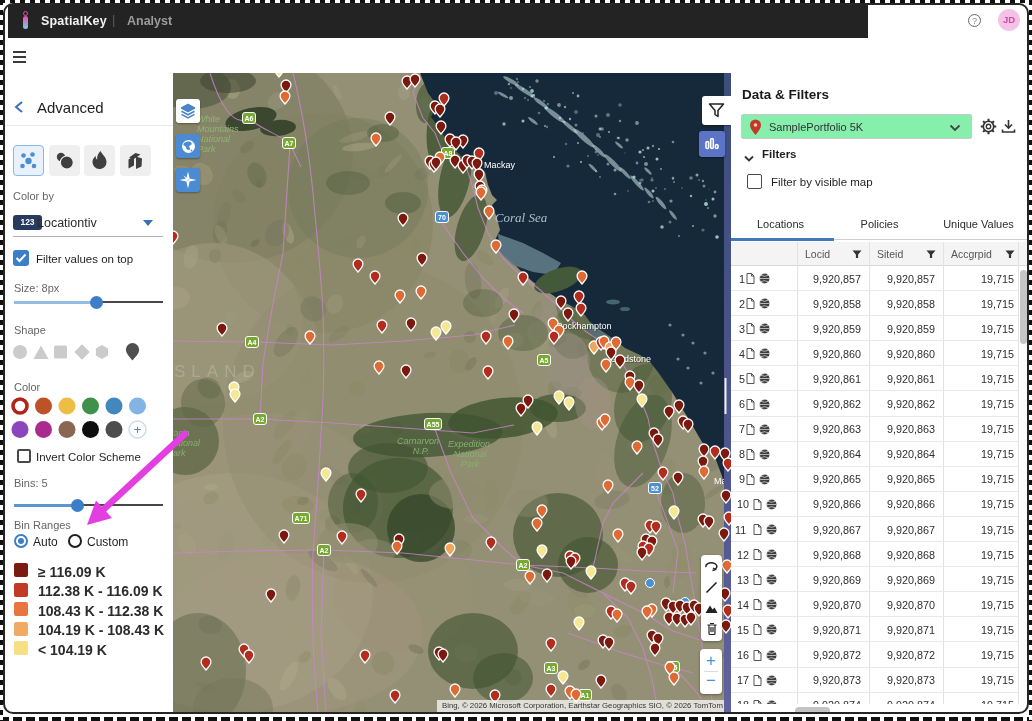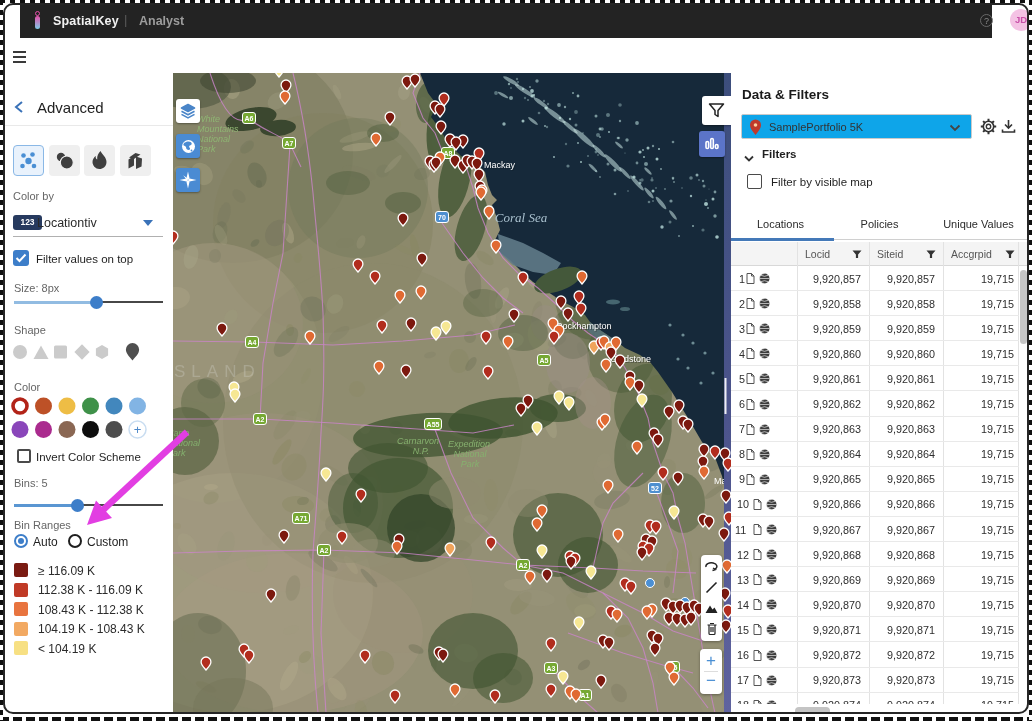--- a/index.html
+++ b/index.html
@@ -1,32 +1,32 @@
 <!DOCTYPE html>
 <html><head><meta charset="utf-8">
 <style>
 * { margin:0; padding:0; box-sizing:border-box; }
 html,body { width:1032px; height:721px; background:#fff; font-family:"Liberation Sans",sans-serif; overflow:hidden; position:relative; }
 .edge { position:absolute; z-index:99; }
 #win { position:absolute; left:4px; top:4px; width:1024px; height:709px; border-radius:9px; overflow:hidden; background:#fff; }
 #winborder { position:absolute; left:3px; top:3px; width:1026px; height:711px; border-radius:10px; border:2px solid #262626; z-index:60; pointer-events:none; }
-#topbar { position:absolute; left:16px; top:0; width:972px; height:34px; background:#232323; z-index:8; }
+#topbar { position:absolute; left:4px; top:0; width:860px; height:34px; background:#232323; z-index:8; }
 .abs { position:absolute; }
 #leftpanel { position:absolute; left:0; top:0; width:169px; height:709px; background:#fff; z-index:5; }
 #map { position:absolute; left:169px; top:69px; width:558px; height:640px; overflow:hidden; background:#8d8b6f; }
 #rpanel { position:absolute; left:727px; top:34px; width:297px; height:675px; background:#fff; }
 .lab { font-size:11px; color:#666; }
 .mbtn { position:absolute; width:24px; height:24px; border-radius:3px; box-shadow:0 1px 2px rgba(0,0,0,0.35); display:flex; align-items:center; justify-content:center; }
 .trow { position:absolute; left:0; width:297px; height:25.1px; border-bottom:1px solid #e9e9e9; font-size:10.8px; color:#2e2e2e; }
 .trow .rn { position:absolute; left:8px; top:6.5px; }
 .trow .ric { position:absolute; top:7px; }
 .trow .rv { position:absolute; top:6.5px; }
 .legrow { position:absolute; left:10px; height:16px; }
 .legsq { position:absolute; left:0; top:0; width:14px; height:14px; border-radius:2px; }
-.legtx { position:absolute; left:24px; top:0.5px; font-size:12px; color:#2b2b2b; white-space:nowrap; }
+.legtx { position:absolute; left:24px; top:0.5px; font-size:14px; color:#2b2b2b; white-space:nowrap;font-weight:bold; }
 .vline { position:absolute; width:1px; background:#e2e2e2; }
 </style></head>
 <body>
 <div class="edge" style="left:0;top:0;width:1032px;height:3px;background:repeating-linear-gradient(90deg,#111 0 5px,#fff 5px 10px)"></div>
 <div class="edge" style="left:0;bottom:0;width:1032px;height:4px;background:repeating-linear-gradient(90deg,#111 0 9px,#fff 9px 13px)"></div>
 <div class="edge" style="left:0;top:0;width:3px;height:721px;background:repeating-linear-gradient(180deg,#111 0 5px,#fff 5px 10px)"></div>
 <div class="edge" style="right:0;top:0;width:3px;height:721px;background:repeating-linear-gradient(180deg,#111 0 5px,#fff 5px 10px)"></div>
 
 <div id="win">
   <div id="topbar">
@@ -847,24 +847,25 @@
         </svg>
   <svg class="abs" style="left:3.5px;top:66px" width="14" height="15" viewBox="0 0 14 15">
           <path d="M2.5,4 h9 M4,4 v8.5 a1,1 0 0 0 1,1 h4 a1,1 0 0 0 1,-1 V4 M5,2.5 h4 M6,6 v5 M8,6 v5" fill="none" stroke="#222" stroke-width="1.2"></path>
         </svg>
 </div>
 <div class="abs" style="left:527px;top:576px;width:22px;height:45px;background:#fff;border-radius:4px;box-shadow:0 1px 3px rgba(0,0,0,0.35)">
   <div class="abs" style="left:0;top:1px;width:22px;height:21px;color:#4a8fd4;font-size:17px;text-align:center;line-height:21px">+</div>
   <div class="abs" style="left:4px;top:22px;width:14px;height:1px;background:#ddd"></div>
   <div class="abs" style="left:0;top:22px;width:22px;height:21px;color:#4a8fd4;font-size:17px;text-align:center;line-height:19px">−</div>
 </div>
+<div class="abs" style="left:264px;top:627px;width:287px;height:12px;background:rgba(255,255,255,0.72);font-size:7.8px;color:#333;line-height:12px;white-space:nowrap;padding-left:5px">Bing, © 2026 Microsoft Corporation, Earthstar Geographics SIO, © 2026 TomTom</div>
 </div>
   <div id="rpanel">
 <span class="abs" style="left:11px;top:49px;font-size:13.5px;font-weight:bold;color:#1a1a1a">Data &amp; Filters</span>
-<div class="abs" style="left:10px;top:76px;width:231px;height:25px;border:1px solid #c9c9c9;border-radius:2px;background:#0ea5e9">
+<div class="abs" style="left:10px;top:76px;width:231px;height:25px;border:1px solid #c9c9c9;border-radius:2px;background:#86efac">
   <svg class="abs" style="left:7px;top:4px" width="13" height="17" viewBox="0 0 13 17">
           <path d="M6.5,16 C3,11.5 1,9 1,6 a5.5,5.5 0 1 1 11,0 c0,3 -2,5.5 -5.5,10 Z" fill="#c0392b"></path>
           <circle cx="6.5" cy="6" r="1.8" fill="#f8d0a0"></circle>
         </svg>
   <span class="abs" style="left:27px;top:6px;font-size:11px;color:#333">SamplePortfolio 5K</span>
   <svg class="abs" style="left:207px;top:9px" width="12" height="8" viewBox="0 0 12 8">
           <polyline points="1.5,1.5 6,6 10.5,1.5" fill="none" stroke="#444" stroke-width="1.8"></polyline>
         </svg>
 </div>
 <svg class="abs" style="left:249px;top:80px" width="17" height="17" viewBox="0 0 17 17">

